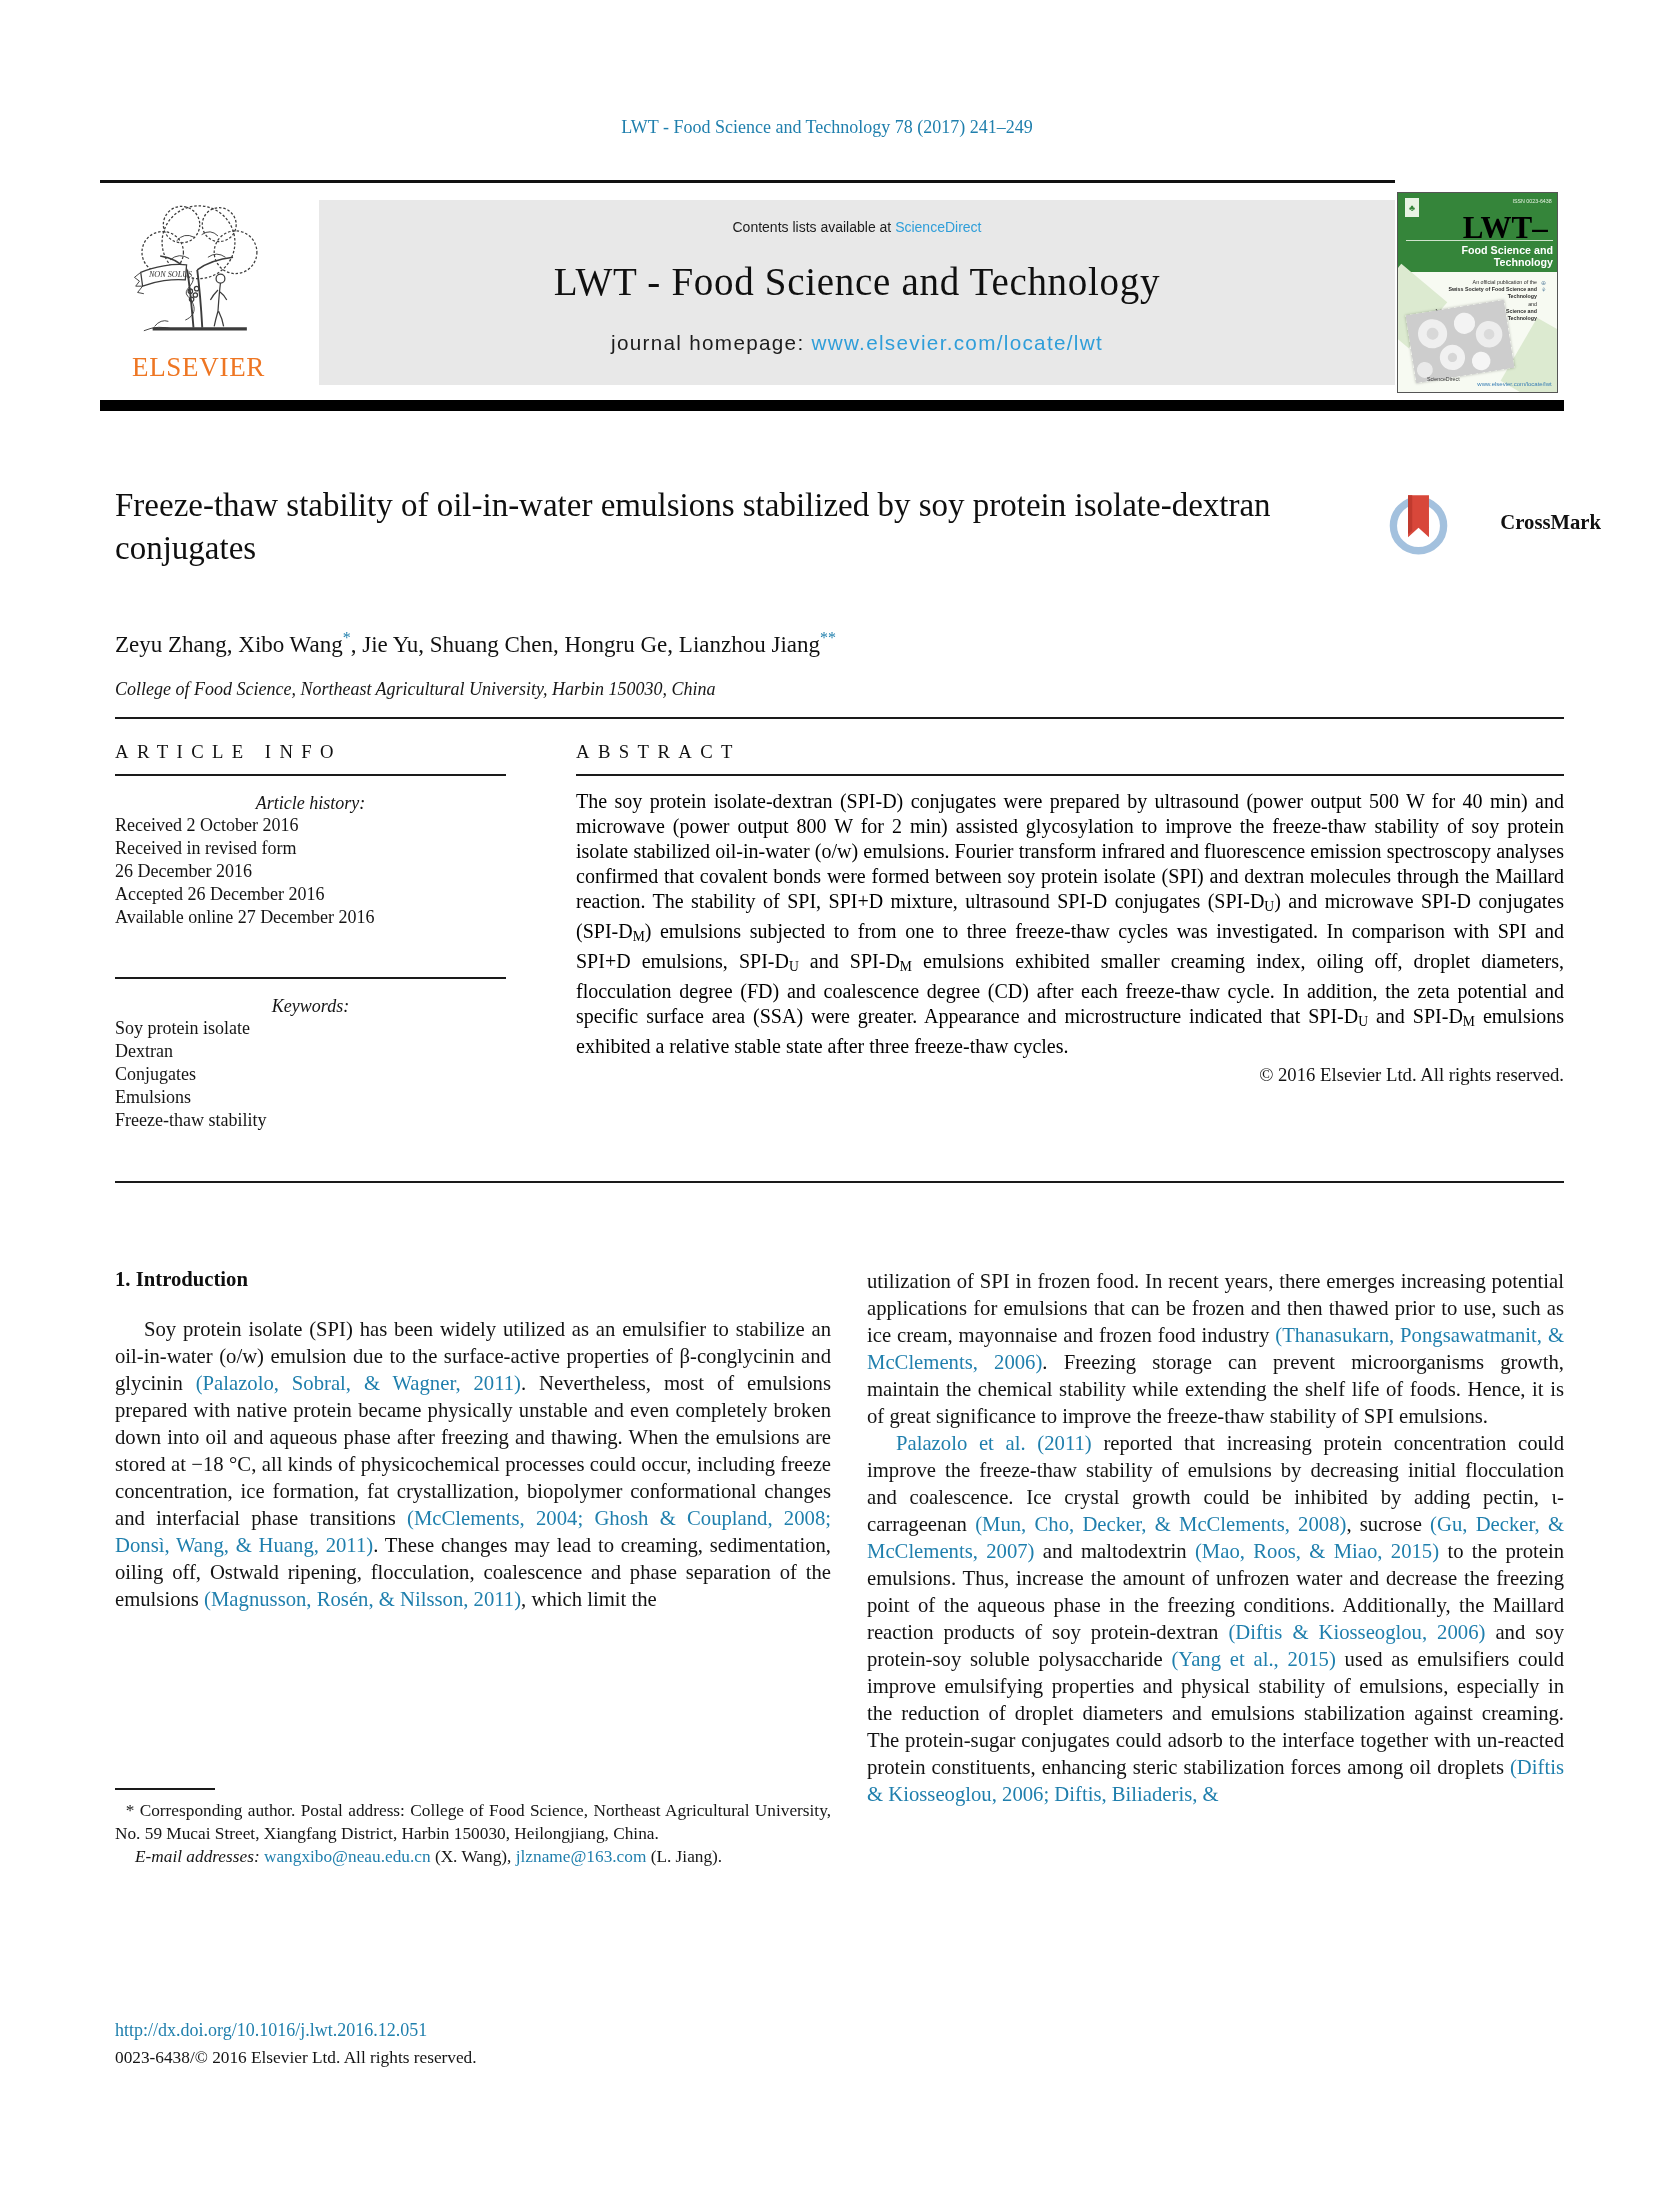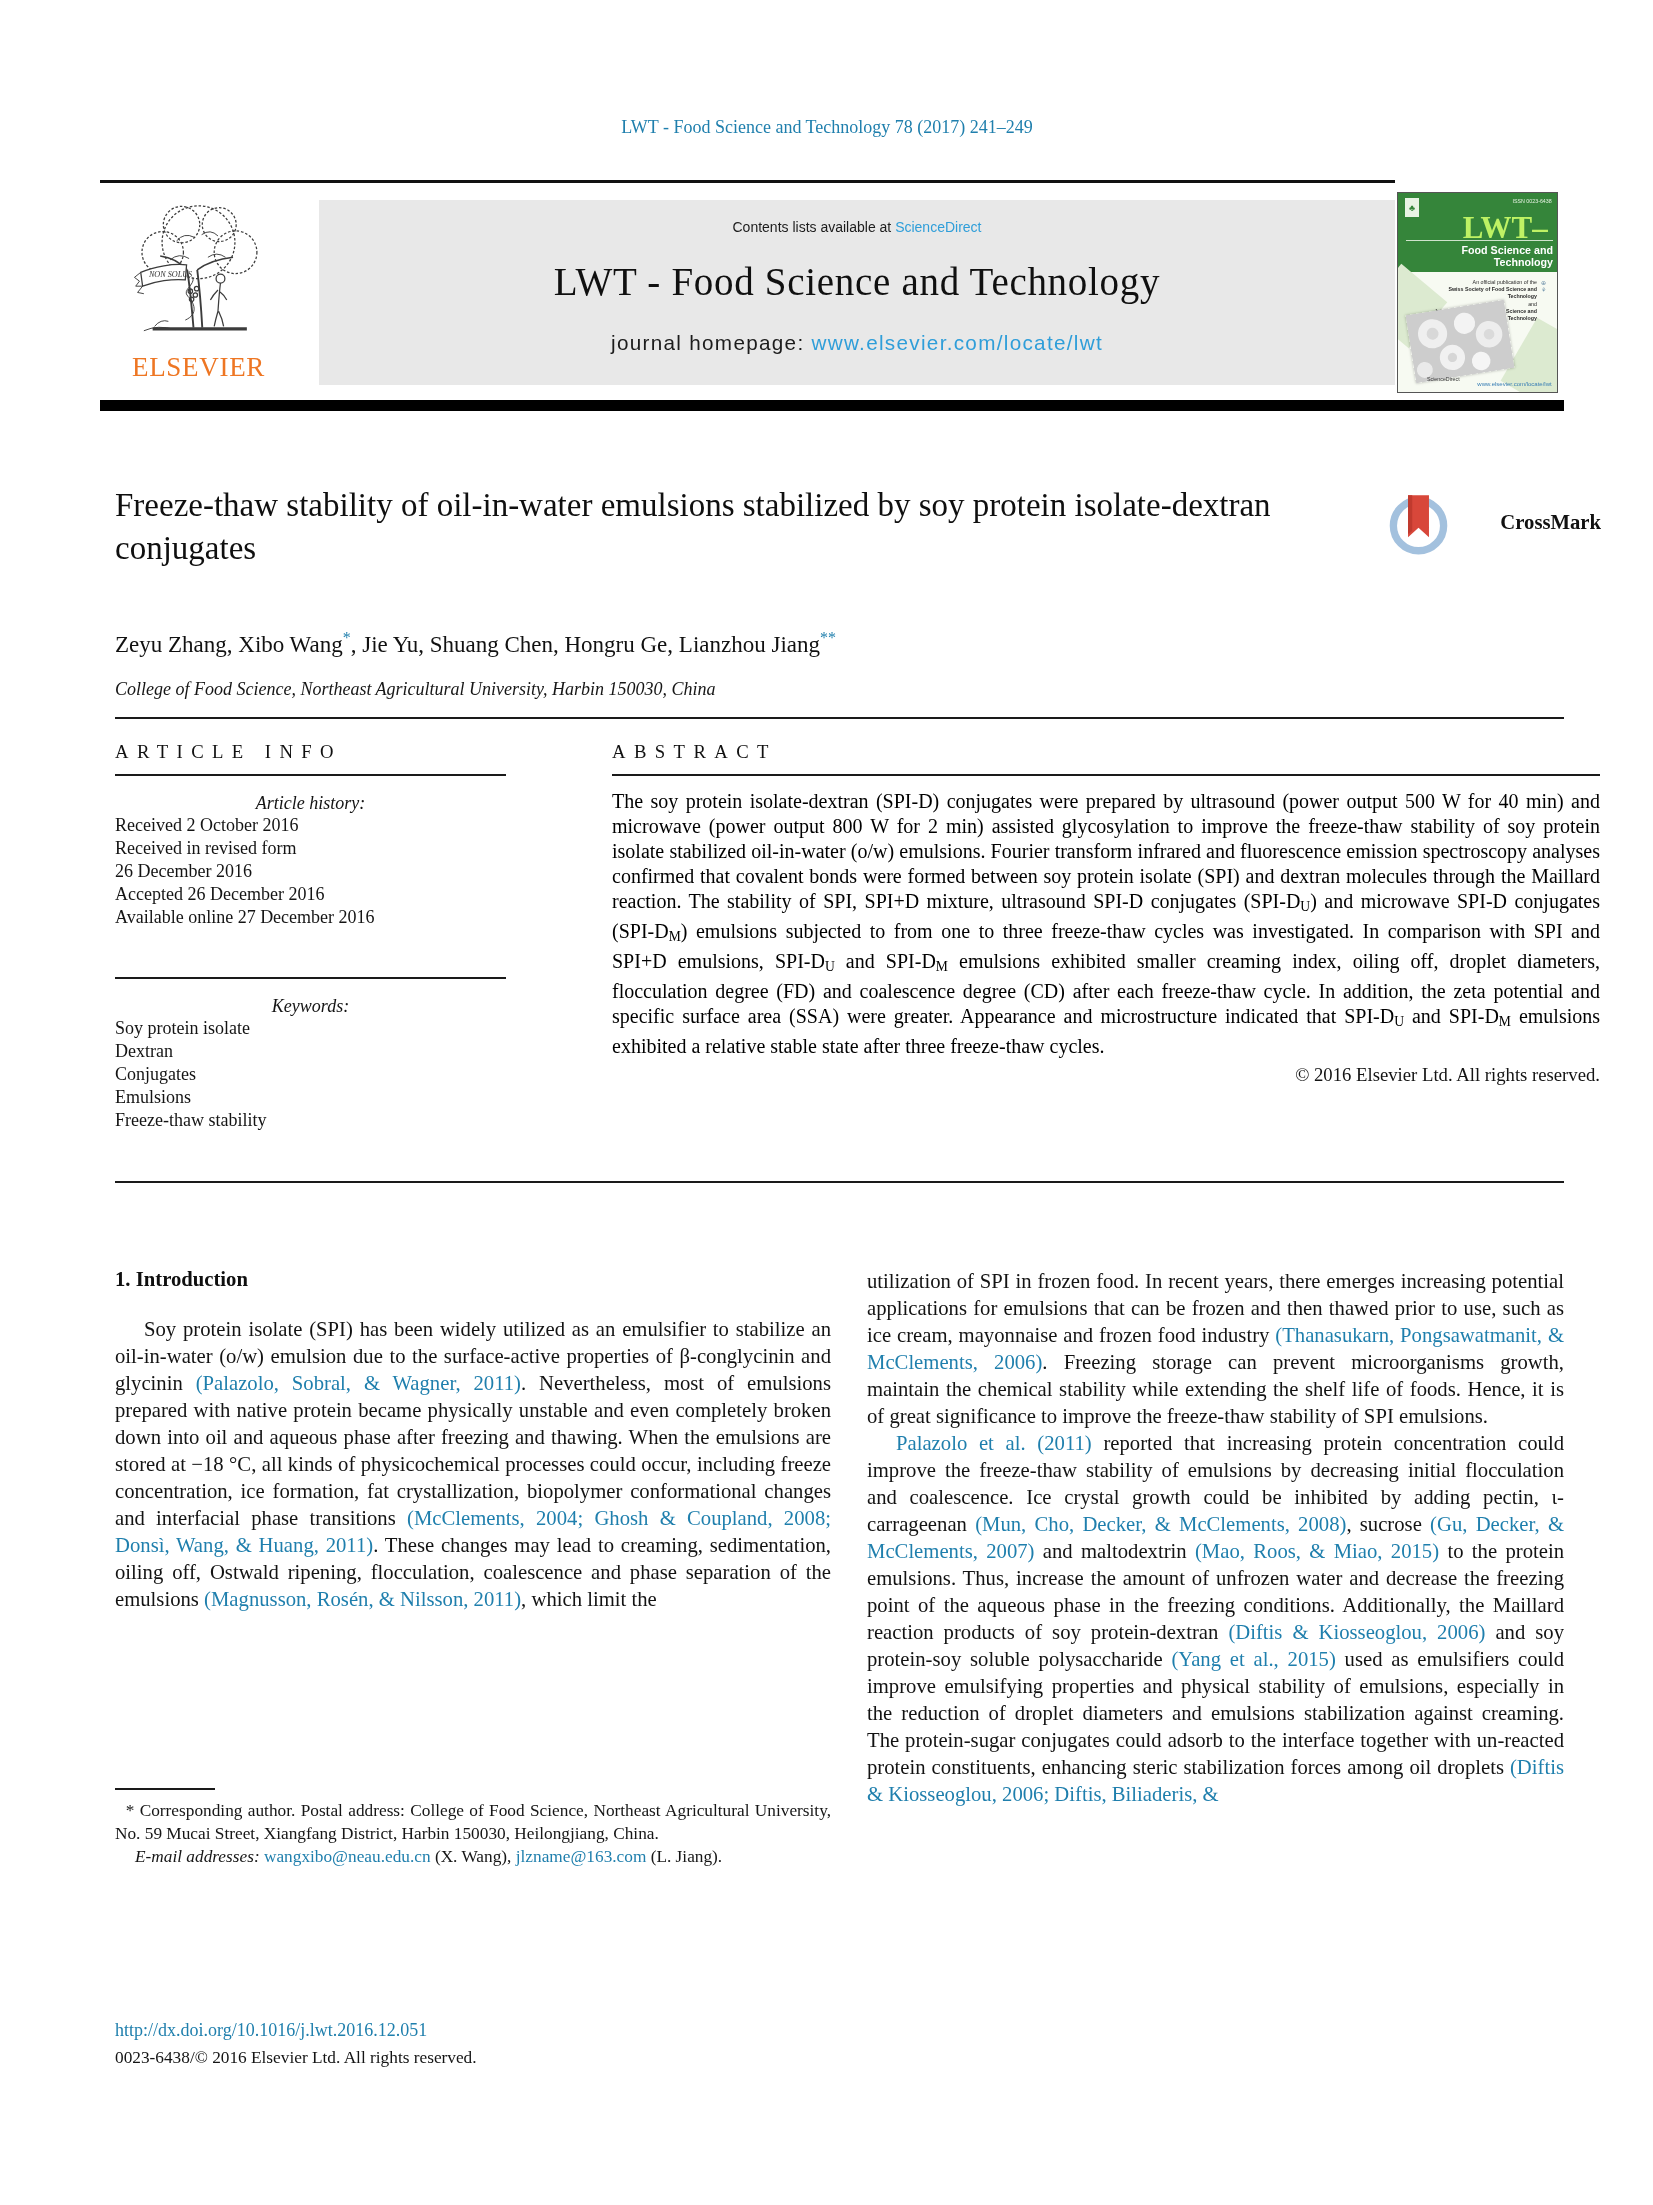--- a/index.html
+++ b/index.html
@@ -30,21 +30,21 @@
   .hbox .homepage .url{color:#2f9ed9;}
 
   
   .cover{position:absolute;left:1397px;top:192px;width:159px;height:199px;
          border:1.3px solid #555;background:#f7faf2;overflow:hidden;}
   .cover-green{position:relative;height:79px;background:#35853a;}
   .cover-issn{position:absolute;top:4.7px;right:5.3px;font-size:5.3px;color:#e8f3e4;
          font-family:"Liberation Sans",sans-serif;}
   .cover-mini{position:absolute;top:5.3px;left:6.7px;width:14.7px;height:18.7px;background:#e8f3e4;
          display:flex;align-items:center;justify-content:center;font-size:9.3px;color:#35853a;}
-  .cover-lwt{position:absolute;top:17.3px;right:9.3px;font-size:31px;color:#bef264;
+  .cover-lwt{position:absolute;top:17.3px;right:9.3px;font-size:31px;color:#000000;
          font-family:"Liberation Serif",serif;font-weight:bold;}
   .cover-sub{position:absolute;bottom:4px;left:0;right:4px;text-align:right;font-size:10.7px;
          color:#ffffff;font-weight:bold;font-family:"Liberation Sans",sans-serif;
          border-top:1.3px solid #cfe3cc;padding-top:2.7px;margin-left:8px;}
   .cover-body{position:relative;height:119px;}
   .cover-poly{position:absolute;background:#dcead0;}
   .cover-poly1{width:60px;height:60px;left:-23px;top:4px;transform:rotate(40deg);}
   .cover-poly2{width:73px;height:73px;right:-30px;bottom:-13.3px;transform:rotate(30deg);}
   .cover-pub{position:absolute;top:6.7px;left:27px;right:20px;text-align:right;
          font-size:5.3px;line-height:7.3px;color:#2a2a2a;font-family:"Liberation Sans",sans-serif;}
@@ -66,21 +66,21 @@
   .rule-full-a{position:absolute;left:115px;top:717px;width:1449px;height:2px;background:#1a1a1a;}
   .rule-full-b{position:absolute;left:115px;top:1181px;width:1449px;height:2px;background:#1a1a1a;}
 
   
   .sec-head{font-size:18.7px;letter-spacing:.45em;color:#111;padding-bottom:10.7px;
             border-bottom:2px solid #1a1a1a;}
   .info-col{position:absolute;left:115px;top:741px;width:391px;}
   .info-label{font-style:italic;font-size:18px;margin-top:17px;text-align:center;}
   .info-line{font-size:18px;line-height:23px;}
   .info-divider{margin-top:48px;border-top:2px solid #1a1a1a;}
-  .abs-col{position:absolute;left:576px;top:741px;width:988px;margin-left:36px;}
+  .abs-col{position:absolute;left:576px;top:741px;width:988px;}
   .abs-body{margin-top:13.3px;font-size:20px;line-height:25px;text-align:justify;color:#000000;}
   .abs-copy{margin-top:5.3px;font-size:18.7px;text-align:right;}
 
   sub{font-size:68%;vertical-align:-0.22em;}
   .lnk{color:#1f7fad;}
 
   
   .intro-left{position:absolute;left:115px;top:1268px;width:716px;}
   .intro-right{position:absolute;left:867px;top:1268px;width:697px;}
   .intro-h{font-size:20.7px;font-weight:bold;color:#0f0f0f;}

